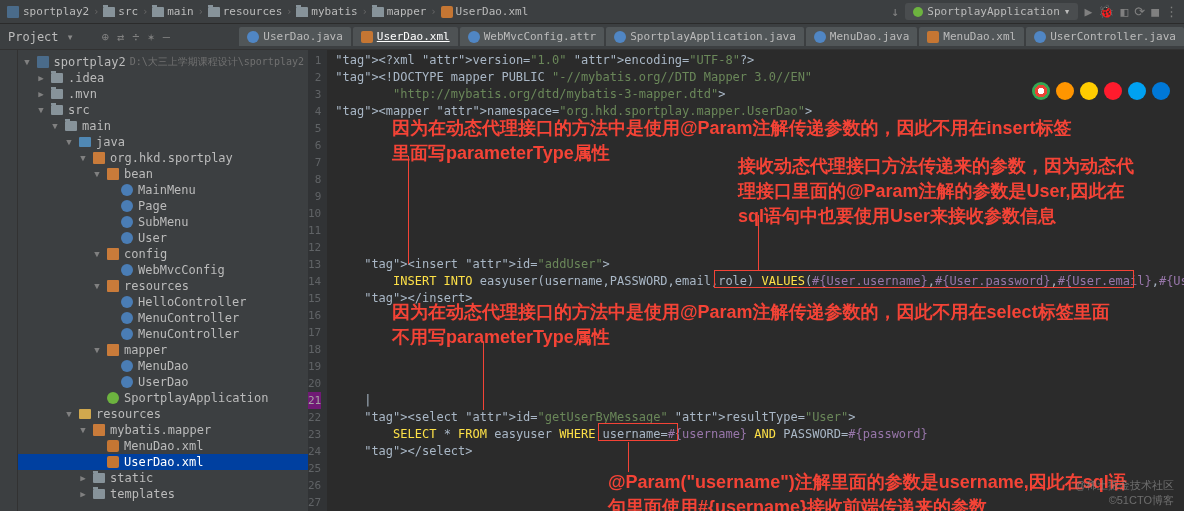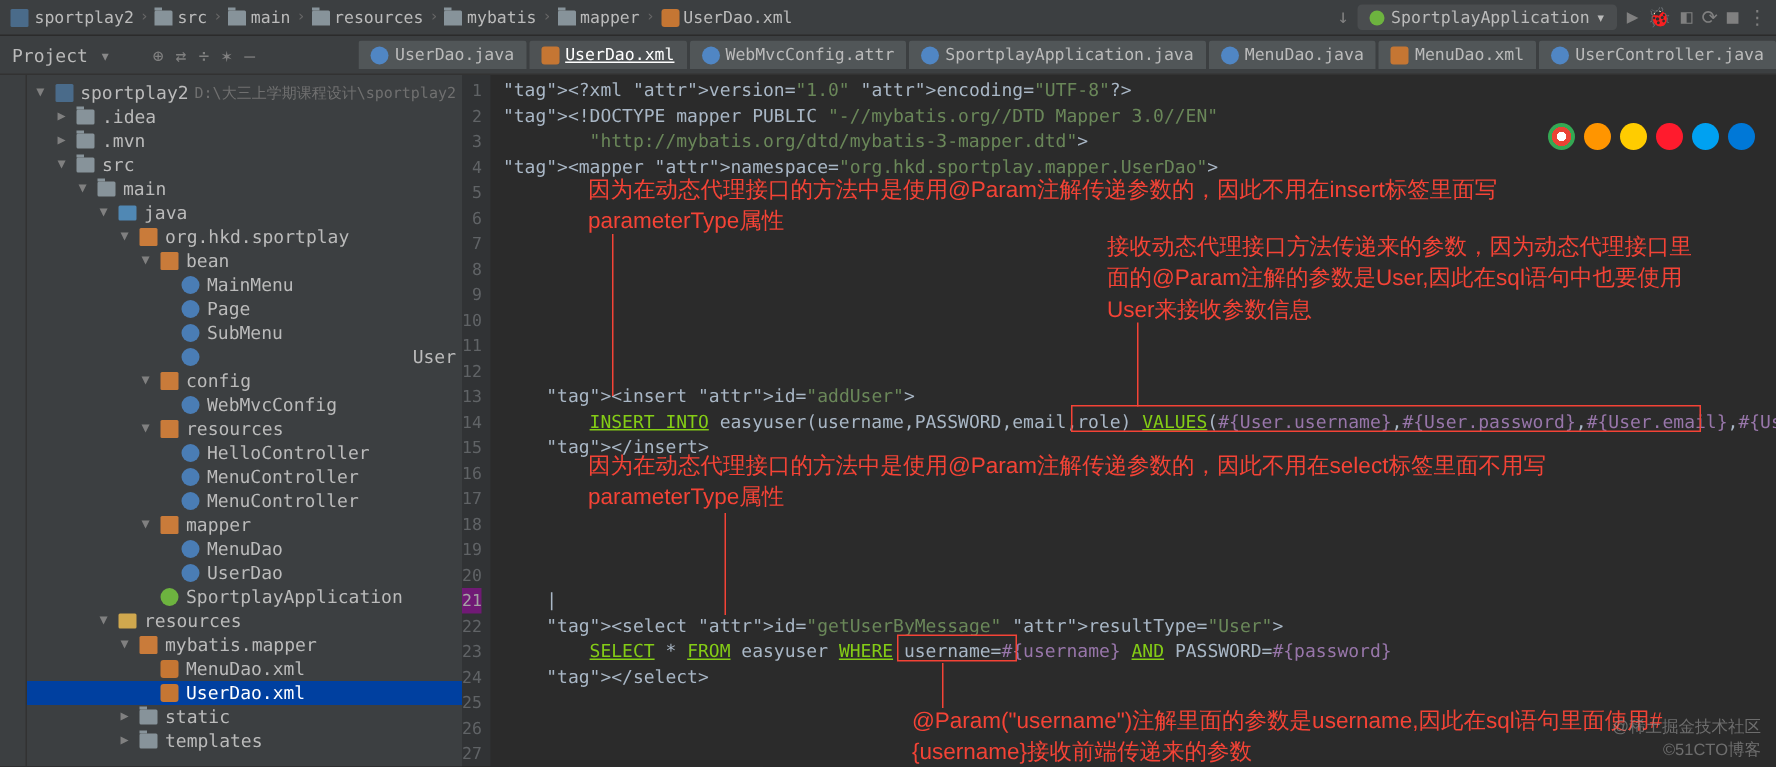--- a/index.html
+++ b/index.html
@@ -46,24 +46,24 @@
 .tree-label { flex:1; }
 .tree-dim { color:#707070; font-size:10px; }
 
 .editor { flex:1; display:flex; background:#2b2b2b; position:relative; overflow:hidden; }
 .gutter { width:36px; background:#313335; color:#606366; text-align:right; padding:2px 6px 0 0; font-size:11px; line-height:17px; }
 .gutter div { height:17px; }
 .gutter .cur { background:#701a75; color:#a4a3a3; }
 .code { flex:1; padding:2px 8px; font-size:12px; line-height:17px; white-space:pre; position:relative; }
 .code-line { height:17px; }
 .str { color:#6a8759; }
-.kw { color:#84cc16;text-decoration:underline; }
+.kw { color:#fde047; }
 .el { color:#9876aa; }
 
-.annotation { position:absolute; color:#f44336; font-size:15px; font-weight:400; pointer-events:none; z-index:10; font-family:"Microsoft YaHei",sans-serif; line-height:1.4; }
+.annotation { position:absolute; color:#f44336; font-size:18px; font-weight:700; pointer-events:none; z-index:10; font-family:"Microsoft YaHei",sans-serif; line-height:1.4; }
 .arrow-line { position:absolute; border-left:1px solid #f44336; z-index:9; }
 .red-box { position:absolute; border:1px solid #f44336; z-index:8; }
 
 .browser-icons { position:absolute; top:32px; right:14px; display:flex; gap:6px; z-index:20; }
 .br-ico { width:18px; height:18px; border-radius:50%; }
 .chrome { background:radial-gradient(circle, #fff 25%, #ea4335 25% 50%, #34a853 50% 75%, #fbbc05 75%); }
 .firefox { background:#ff9500; }
 .yandex { background:#ffcc00; }
 .opera { background:#ff1b2d; }
 .ie { background:#00a1f1; }
@@ -245,21 +245,21 @@
         </span>
         <span class="tree-label">Page</span>
       </div>
       <div class="tree-row" style="padding-left: 88px;">
         <span class="tree-arrow none"></span>
         <span class="tree-icon">
           <span class="cls-icon"></span>
         </span>
         <span class="tree-label">SubMenu</span>
       </div>
-      <div class="tree-row" style="padding-left: 88px; text-align: right;">
+      <div class="tree-row" style="padding-left: 88px;">
         <span class="tree-arrow none"></span>
         <span class="tree-icon">
           <span class="cls-icon"></span>
         </span>
         <span class="tree-label">User</span>
       </div>
       <div class="tree-row" style="padding-left: 74px;">
         <span class="tree-arrow open"></span>
         <span class="tree-icon">
           <span class="pkg-icon"></span>

